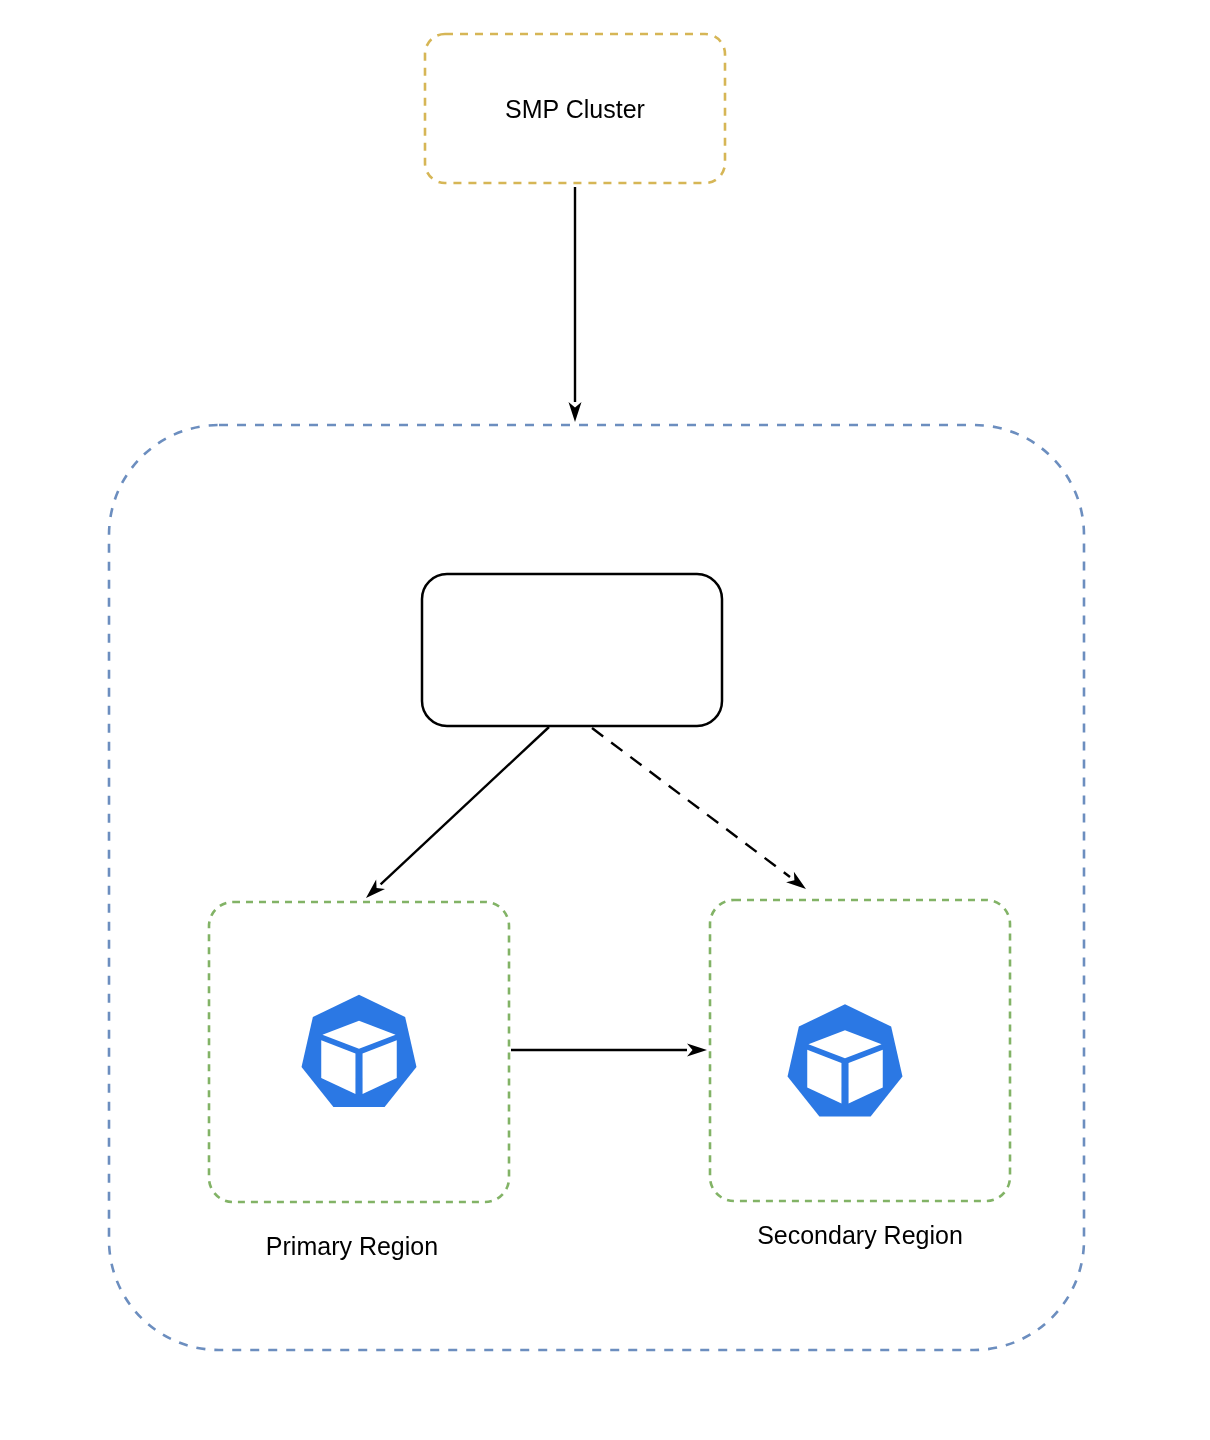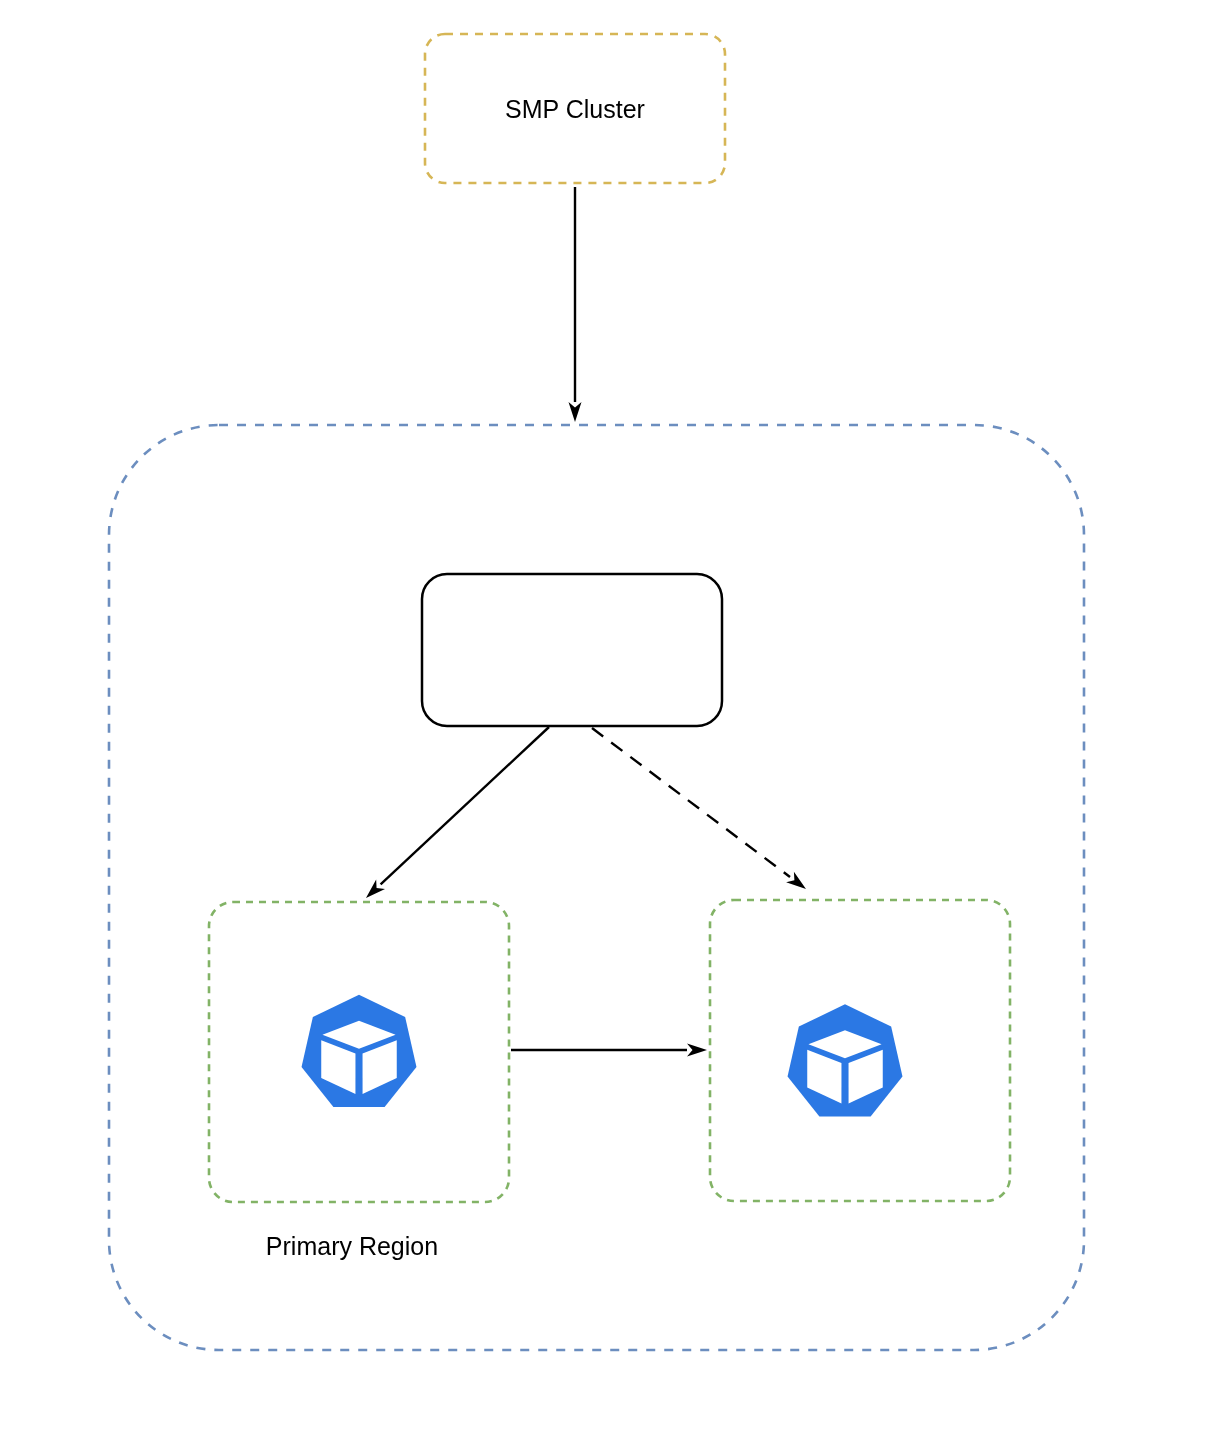--- a/index.html
+++ b/index.html
@@ -112,14 +112,15 @@
     <line class="edge" x1="549" y1="727" x2="380.6" y2="884.3" marker-end="url(#arrowhead)"></line>
     <line class="edge dashed" x1="592" y1="728" x2="790" y2="877" marker-end="url(#arrowhead)"></line>
     <line class="edge" x1="511" y1="1050" x2="687" y2="1050" marker-end="url(#arrowhead)"></line>
 
     <use href="#cube-heptagon" transform="translate(300,992.5) scale(1.18)"></use>
     <use href="#cube-heptagon" transform="translate(786,1002) scale(1.18)"></use>
   </svg>
 
   <div class="label smp-label">SMP Cluster</div>
   <div class="label primary-region-label">Primary Region</div>
+  <div class="label secondary-region-label">Secondary Region</div>
 
 </div>
 
 </body></html>

